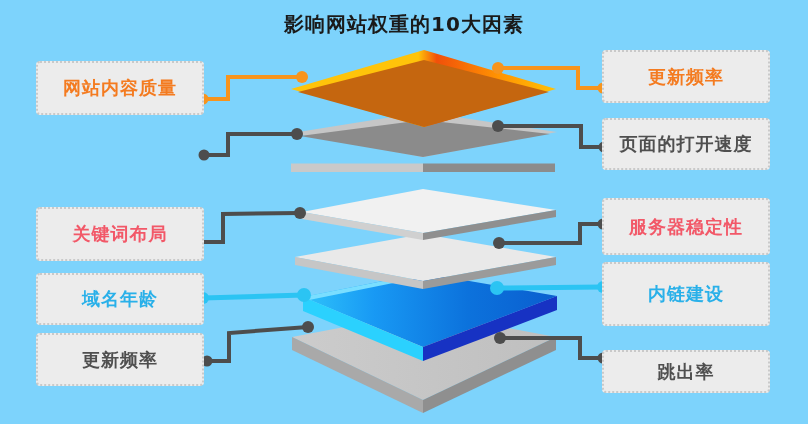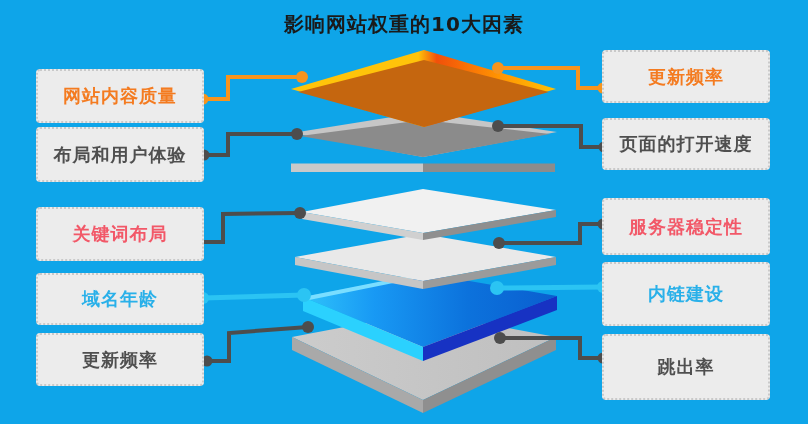--- a/index.html
+++ b/index.html
@@ -1,16 +1,16 @@
 <!DOCTYPE html>
 <html><head>
 <meta charset="utf-8">
 <style>
   html,body{margin:0;padding:0;background:#fff;}
-  #stage{position:relative;width:808px;height:424px;background:#0ea5e9;overflow:hidden;
+  #stage{position:relative;width:808px;height:424px;background:#7dd3fc;overflow:hidden;
          font-family:"DejaVu Sans","Liberation Sans",sans-serif;}
   #diagram-svg{position:absolute;left:0;top:0;}
   .title{position:absolute;top:11px;left:0;width:808px;text-align:center;
          font-size:20px;font-weight:bold;letter-spacing:1px;color:#1a1a1a;}
   .factor{position:absolute;width:168px;background:#ececec;border:2px dotted #c9c9c9;
           border-radius:4px;box-sizing:border-box;display:flex;align-items:center;
           justify-content:center;}
   .factor span{font-size:18px;font-weight:bold;letter-spacing:1px;white-space:nowrap;}
   .left-col{left:36px;}
   .right-col{left:602px;}
@@ -119,25 +119,22 @@
       <circle cx="499" cy="243" r="6" fill="#4d4d4d"></circle>
       <circle cx="603" cy="287" r="6" fill="#2bc4f3"></circle>
       <circle cx="497" cy="288" r="7" fill="#2bc4f3"></circle>
       <circle cx="603" cy="358" r="5.5" fill="#4d4d4d"></circle>
       <circle cx="500" cy="338" r="6" fill="#4d4d4d"></circle>
     </g>
   </svg>
 
   <div class="title" style="color: rgb(26, 26, 26);">影响网站权重的10大因素</div>
 
-  <div class="factor left-col" style="top:69px;height:54px">
+  <div class="factor left-col" style="top:61px;height:54px">
     <span style="color: rgb(244, 123, 32);">网站内容质量</span>
-  </div>
-  <div class="factor left-col" style="top:127px;height:55px">
-    <span style="color: rgb(79, 79, 79);">布局和用户体验</span>
   </div>
   <div class="factor left-col" style="top:207px;height:54px">
     <span style="color: rgb(242, 88, 104);">关键词布局</span>
   </div>
   <div class="factor left-col" style="top:273px;height:52px">
     <span style="color: rgb(41, 176, 233);">域名年龄</span>
   </div>
   <div class="factor left-col" style="top:333px;height:53px">
     <span style="color: rgb(79, 79, 79);">更新频率</span>
   </div>
@@ -147,17 +144,17 @@
   </div>
   <div class="factor right-col" style="top:118px;height:52px">
     <span style="color: rgb(79, 79, 79);">页面的打开速度</span>
   </div>
   <div class="factor right-col" style="top:198px;height:57px">
     <span style="color: rgb(242, 88, 104);">服务器稳定性</span>
   </div>
   <div class="factor right-col" style="top:262px;height:64px">
     <span style="color: rgb(41, 176, 233);">内链建设</span>
   </div>
-  <div class="factor right-col" style="top:334px;height:66px">
+  <div class="factor right-col" style="top:350px;height:43px">
     <span style="color: rgb(79, 79, 79);">跳出率</span>
   </div>
 
 </div>
 
 </body></html>

